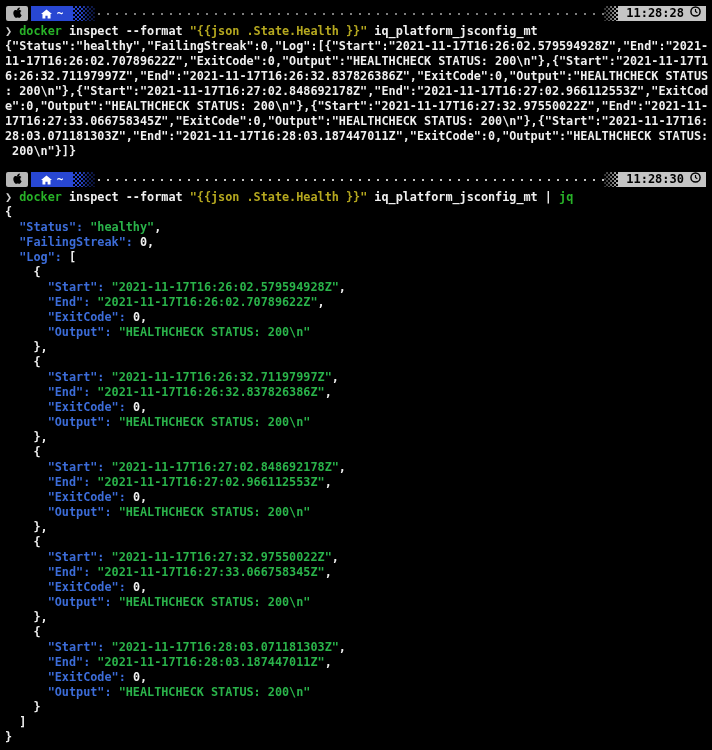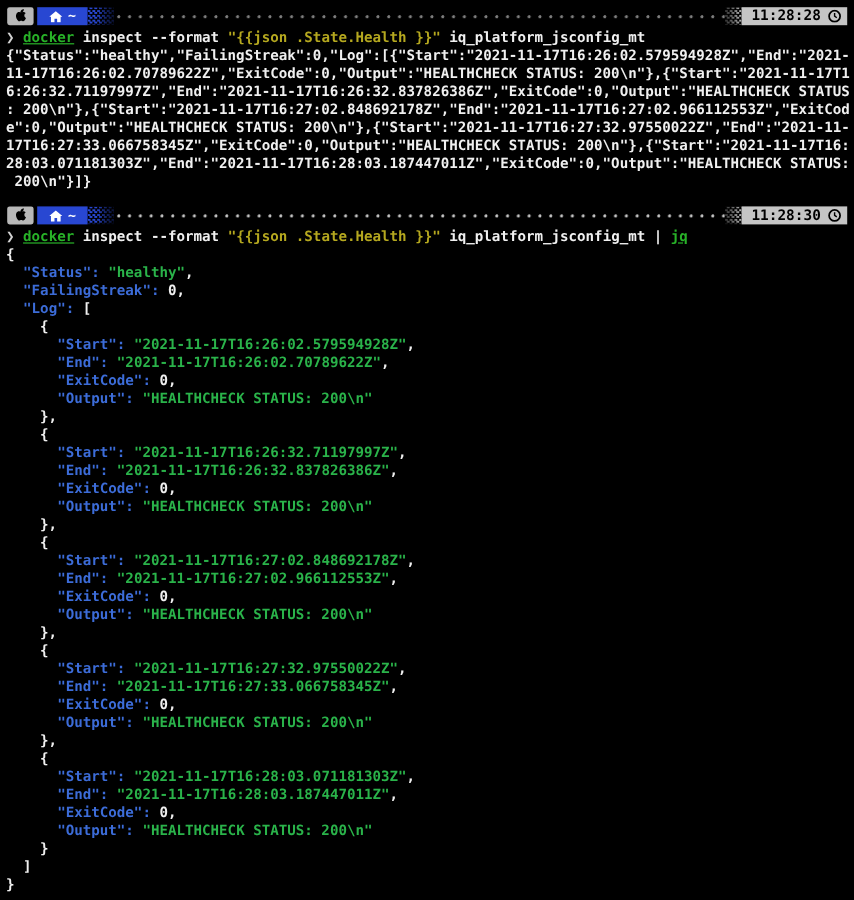--- a/index.html
+++ b/index.html
@@ -62,36 +62,35 @@
     background-size:4px 4px;
     -webkit-mask-image:linear-gradient(90deg,rgba(0,0,0,.25) 0,rgba(0,0,0,.6) 50%,#000 100%);
             mask-image:linear-gradient(90deg,rgba(0,0,0,.25) 0,rgba(0,0,0,.6) 50%,#000 100%);
   }
   .timeblock{
     flex:0 0 auto;
     height:15px;
     background:#c5c5c5;
     color:#000;
     display:flex;
-    align-items:center;
     gap:6px;
     padding:0 5px 0 8px;
     font-size:12px;
   }
 
   
   .term{
     padding:3px 0 0 5px;
   }
   .tl{
     height:15px;
     white-space:pre;
   }
   .c-prompt{color:#d2d2d2;}
-  .c-green{color:#28b228;text-decoration:underline;}
+  .c-green{color:#28b228;}
   .c-yellow{color:#b5a81f;}
   .c-plain{color:#f0f0f0;}
   .c-key{color:#3c6cd8;}
   .c-str{color:#2ab34a;}
   .c-num{color:#f0f0f0;}
   svg{display:block;}
 </style>
 </head>
 <body>
 

